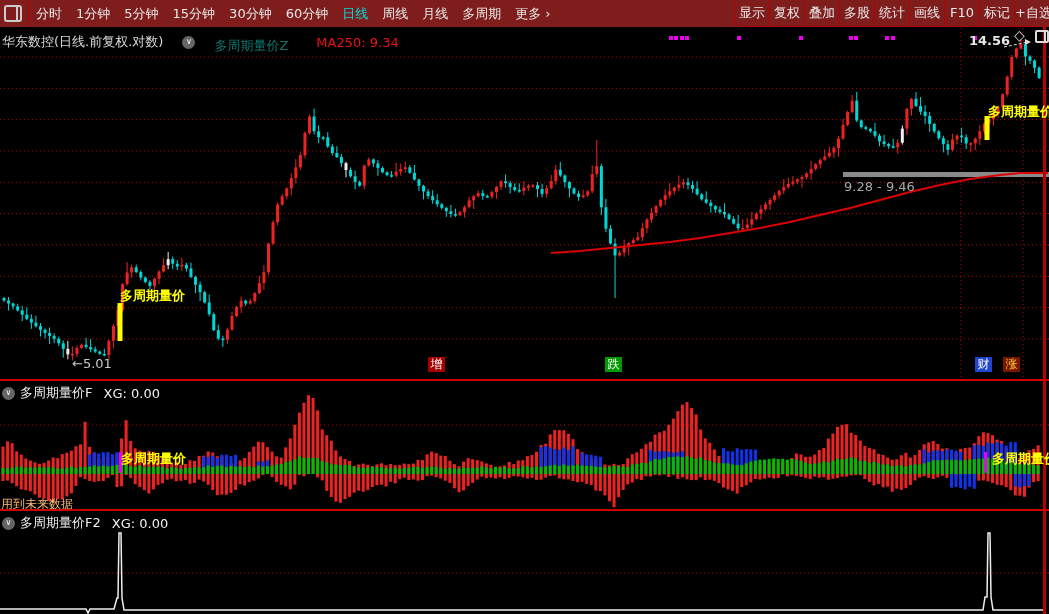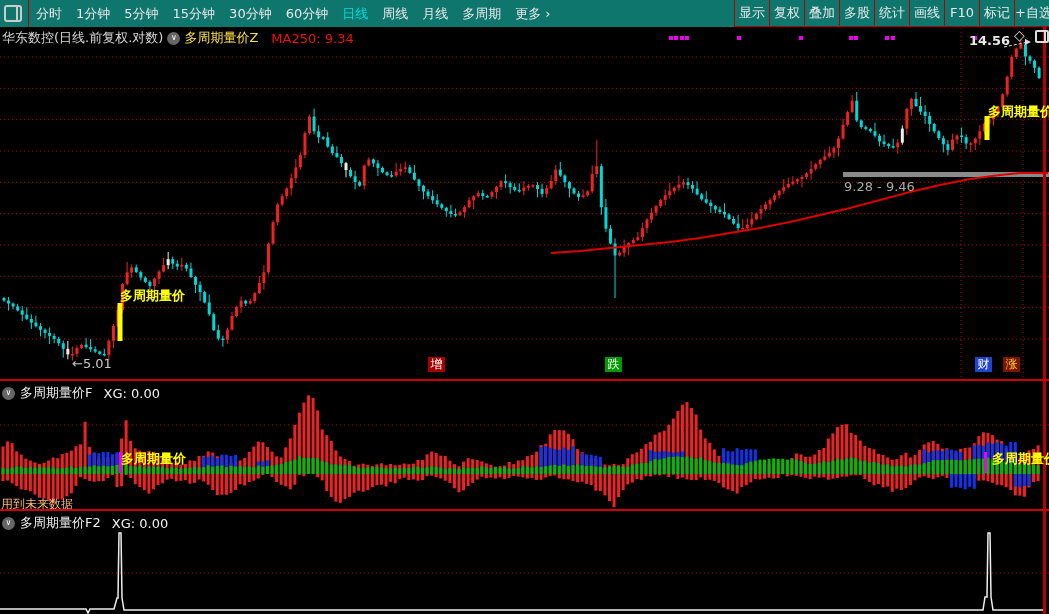--- a/index.html
+++ b/index.html
@@ -1,33 +1,33 @@
 <!DOCTYPE html>
 <html><head>
 <meta charset="utf-8">
 <style>
   html,body{margin:0;padding:0;background:#111;}
   #app{position:relative;width:1049px;height:614px;background:#000;overflow:hidden;
        font-family:"DejaVu Sans",sans-serif;-webkit-font-smoothing:none;}
   
-  .topbar{position:absolute;top:0;left:0;width:1049px;height:27px;display:flex;align-items:center;background:#0f766e;}
+  .topbar{position:absolute;top:0;left:0;width:1049px;height:27px;display:flex;align-items:center;background:#7f1d1d;}
   .tb-icon{width:14px;height:13px;border:2px solid #ccc;border-radius:3px;margin:0 6px 0 4px;position:relative;flex:none;}
   .tb-icon::after{content:"";position:absolute;right:2px;top:0;bottom:0;width:2px;background:#ccc;}
   .tb-sep{width:1px;height:27px;background:#b50000;flex:none;}
   .tb-item{color:#e8e8e8;font-size:13px;padding:0 7px;white-space:nowrap;flex:none;}
   .tb-item.active{color:#00dcdc;}
-  .tb-right{margin-left:auto;display:flex;height:27px;border-bottom:1px solid #b50000;box-sizing:border-box;flex:none;}
+  .tb-right{margin-left:auto;display:flex;height:27px;border-bottom:1px solid #b50000;box-sizing:border-box;flex:none;border-radius:10px;}
   .tb-btn{width:35px;flex:none;text-align:center;line-height:25px;font-size:13px;color:#e8e8e8;
           border-left:1px solid #b50000;box-sizing:border-box;white-space:nowrap;overflow:hidden;}
   
-  .titlerow{position:absolute;top:29px;left:2px;display:flex;align-items:center;gap:4px;z-index:5;}
+  .titlerow{position:absolute;top:29px;left:2px;display:flex;align-items:center;gap:19px;z-index:5;}
   .t-instrument{color:#d8d8d8;font-size:13px;white-space:nowrap;}
   .chev-circle{width:13px;height:13px;border-radius:50%;background:#666;color:#fff;font-size:8px;
                line-height:12px;text-align:center;flex:none;}
-  .t-ind{color:#fde047;font-size:13px;white-space:nowrap;}
+  .t-ind{color:#0f766e;font-size:13px;white-space:nowrap;margin-top:8px;}
   .t-ma{color:#ee1111;font-size:13px;white-space:nowrap;margin-left:9px;}
   
   svg{position:absolute;left:0;display:block;}
   
   .y-label{position:absolute;color:#ffff00;font-size:13px;font-weight:700;white-space:nowrap;z-index:4;}
   .g-label{position:absolute;color:#a8a8a8;font-size:13px;white-space:nowrap;z-index:4;}
   .w-label{position:absolute;color:#e8e8e8;font-size:13px;white-space:nowrap;z-index:4;font-weight:bold;}
   .badge{position:absolute;top:357px;height:15px;min-width:15px;padding:0 1px;font-size:12px;line-height:15px;
          text-align:center;color:#fff;z-index:4;}
   .sep-red{position:absolute;left:0;width:1049px;height:2px;background:#cf0000;z-index:6;}

